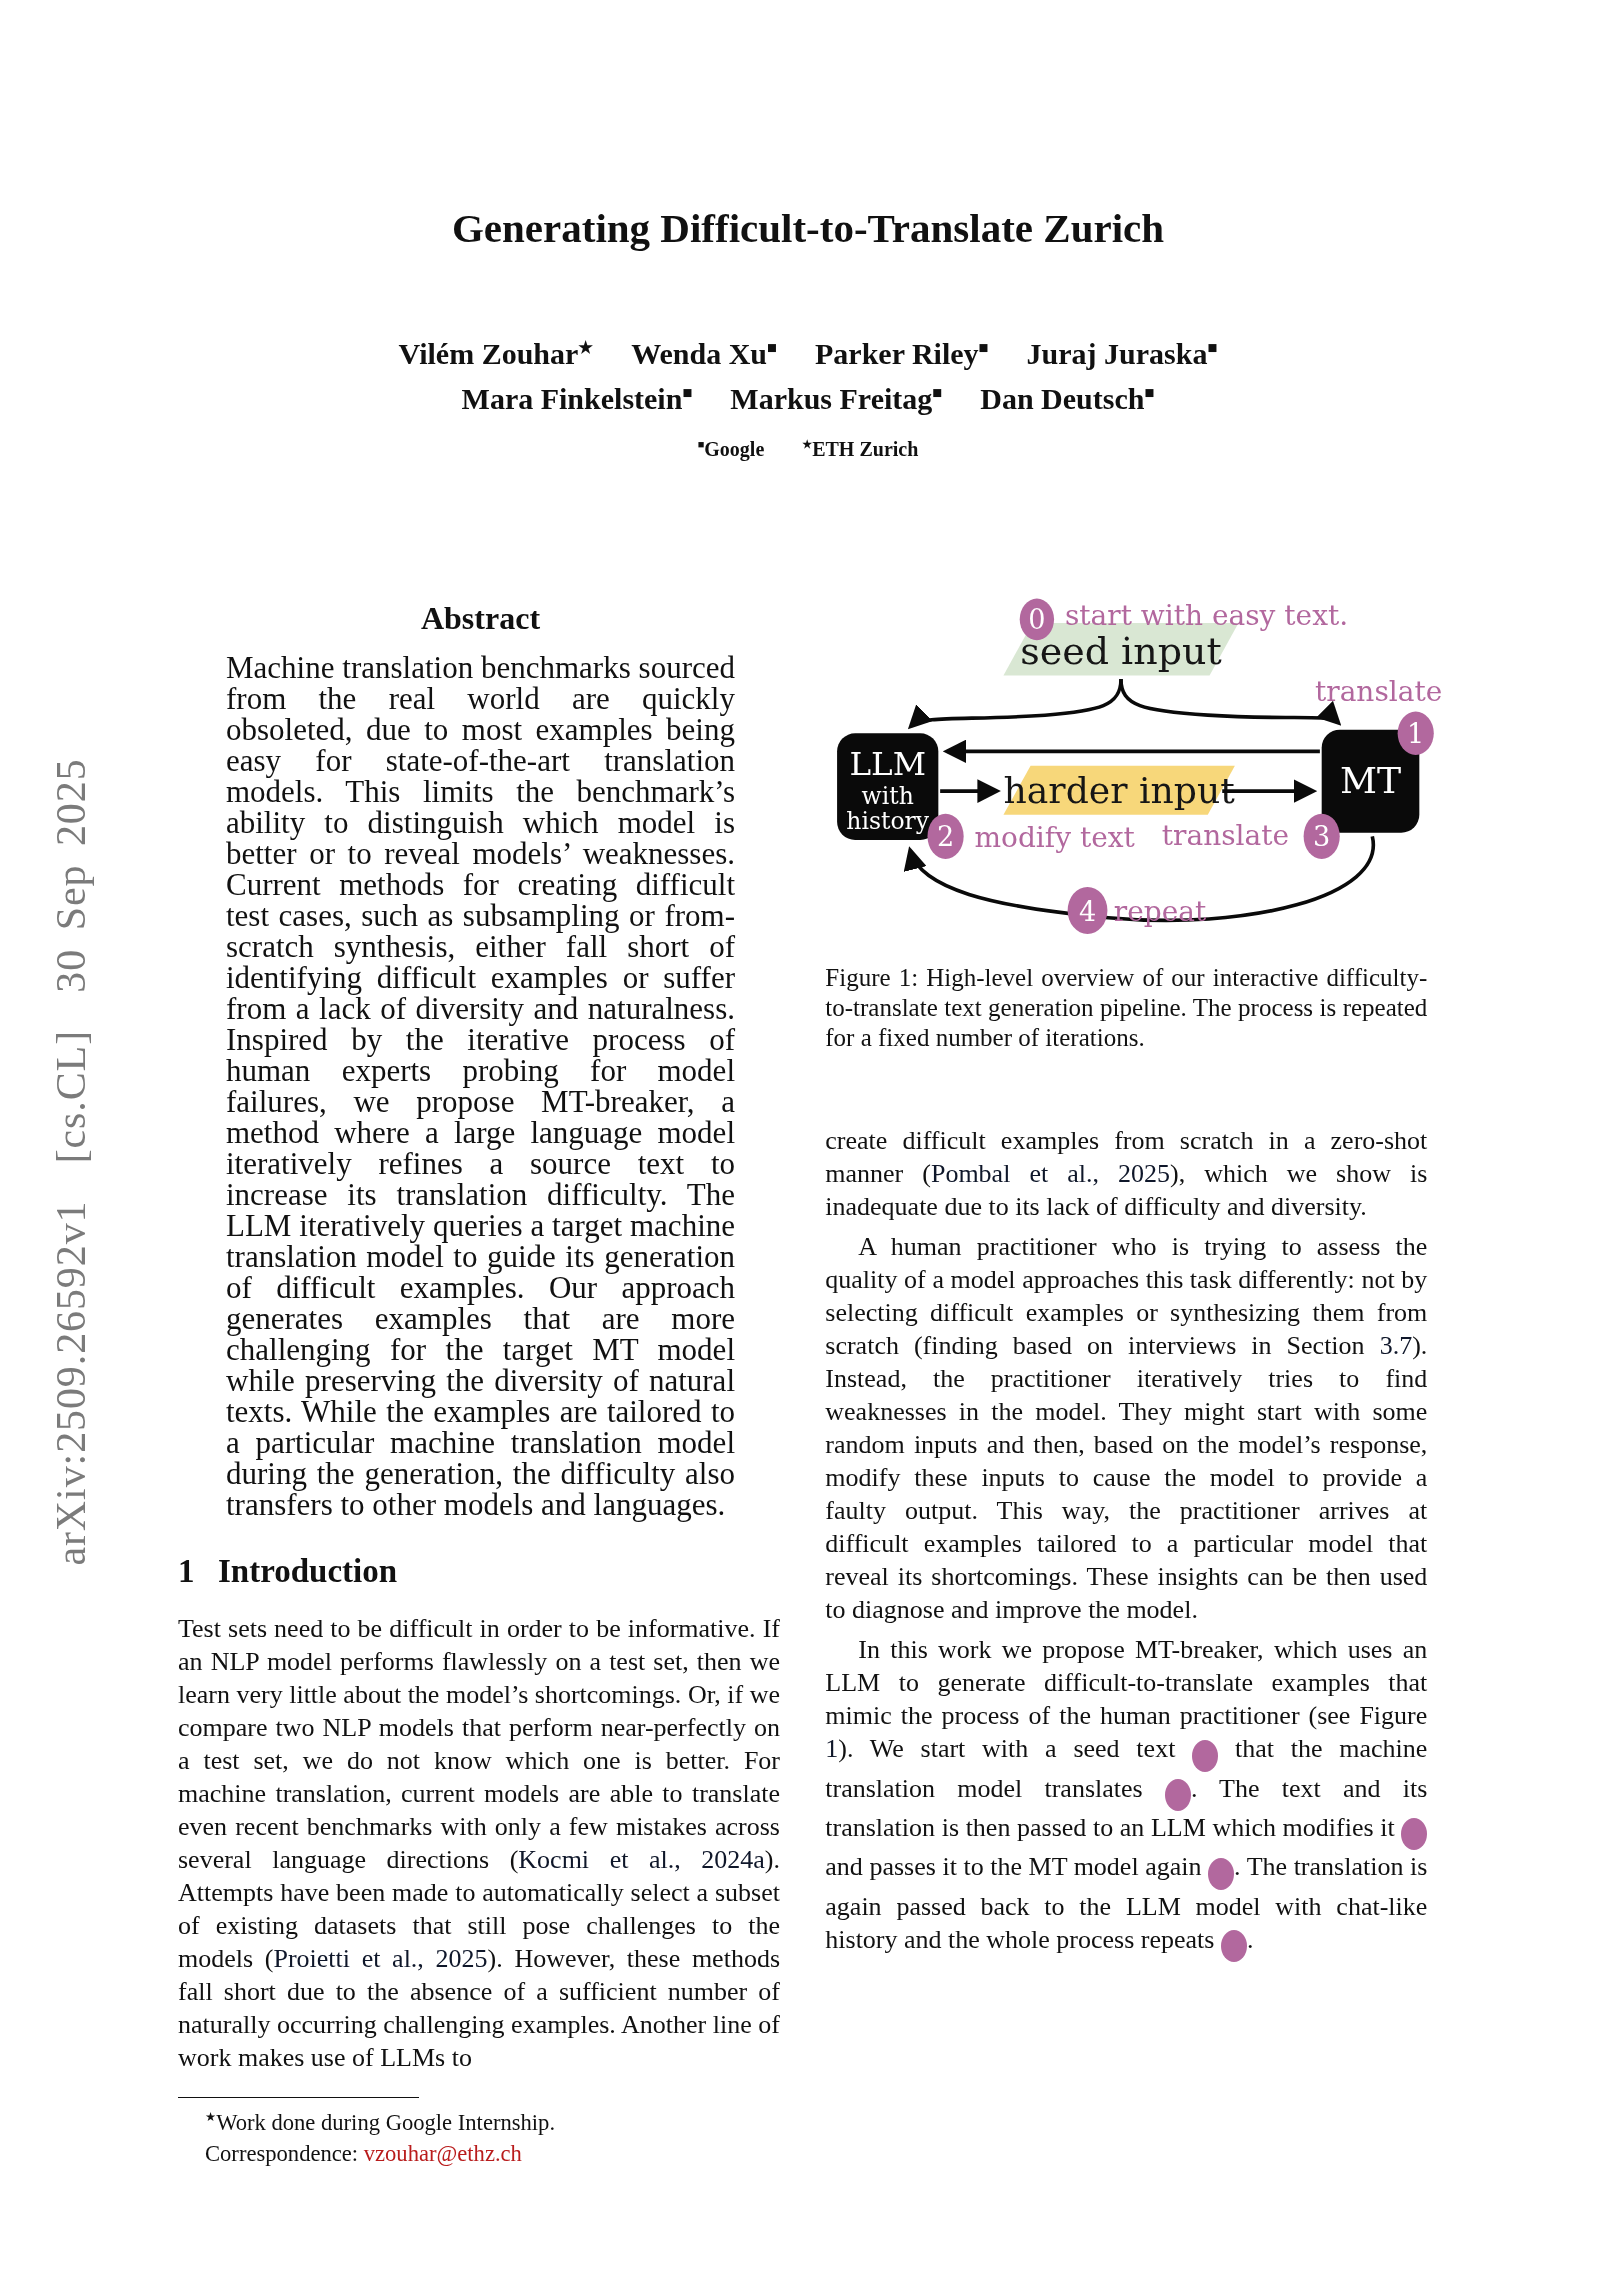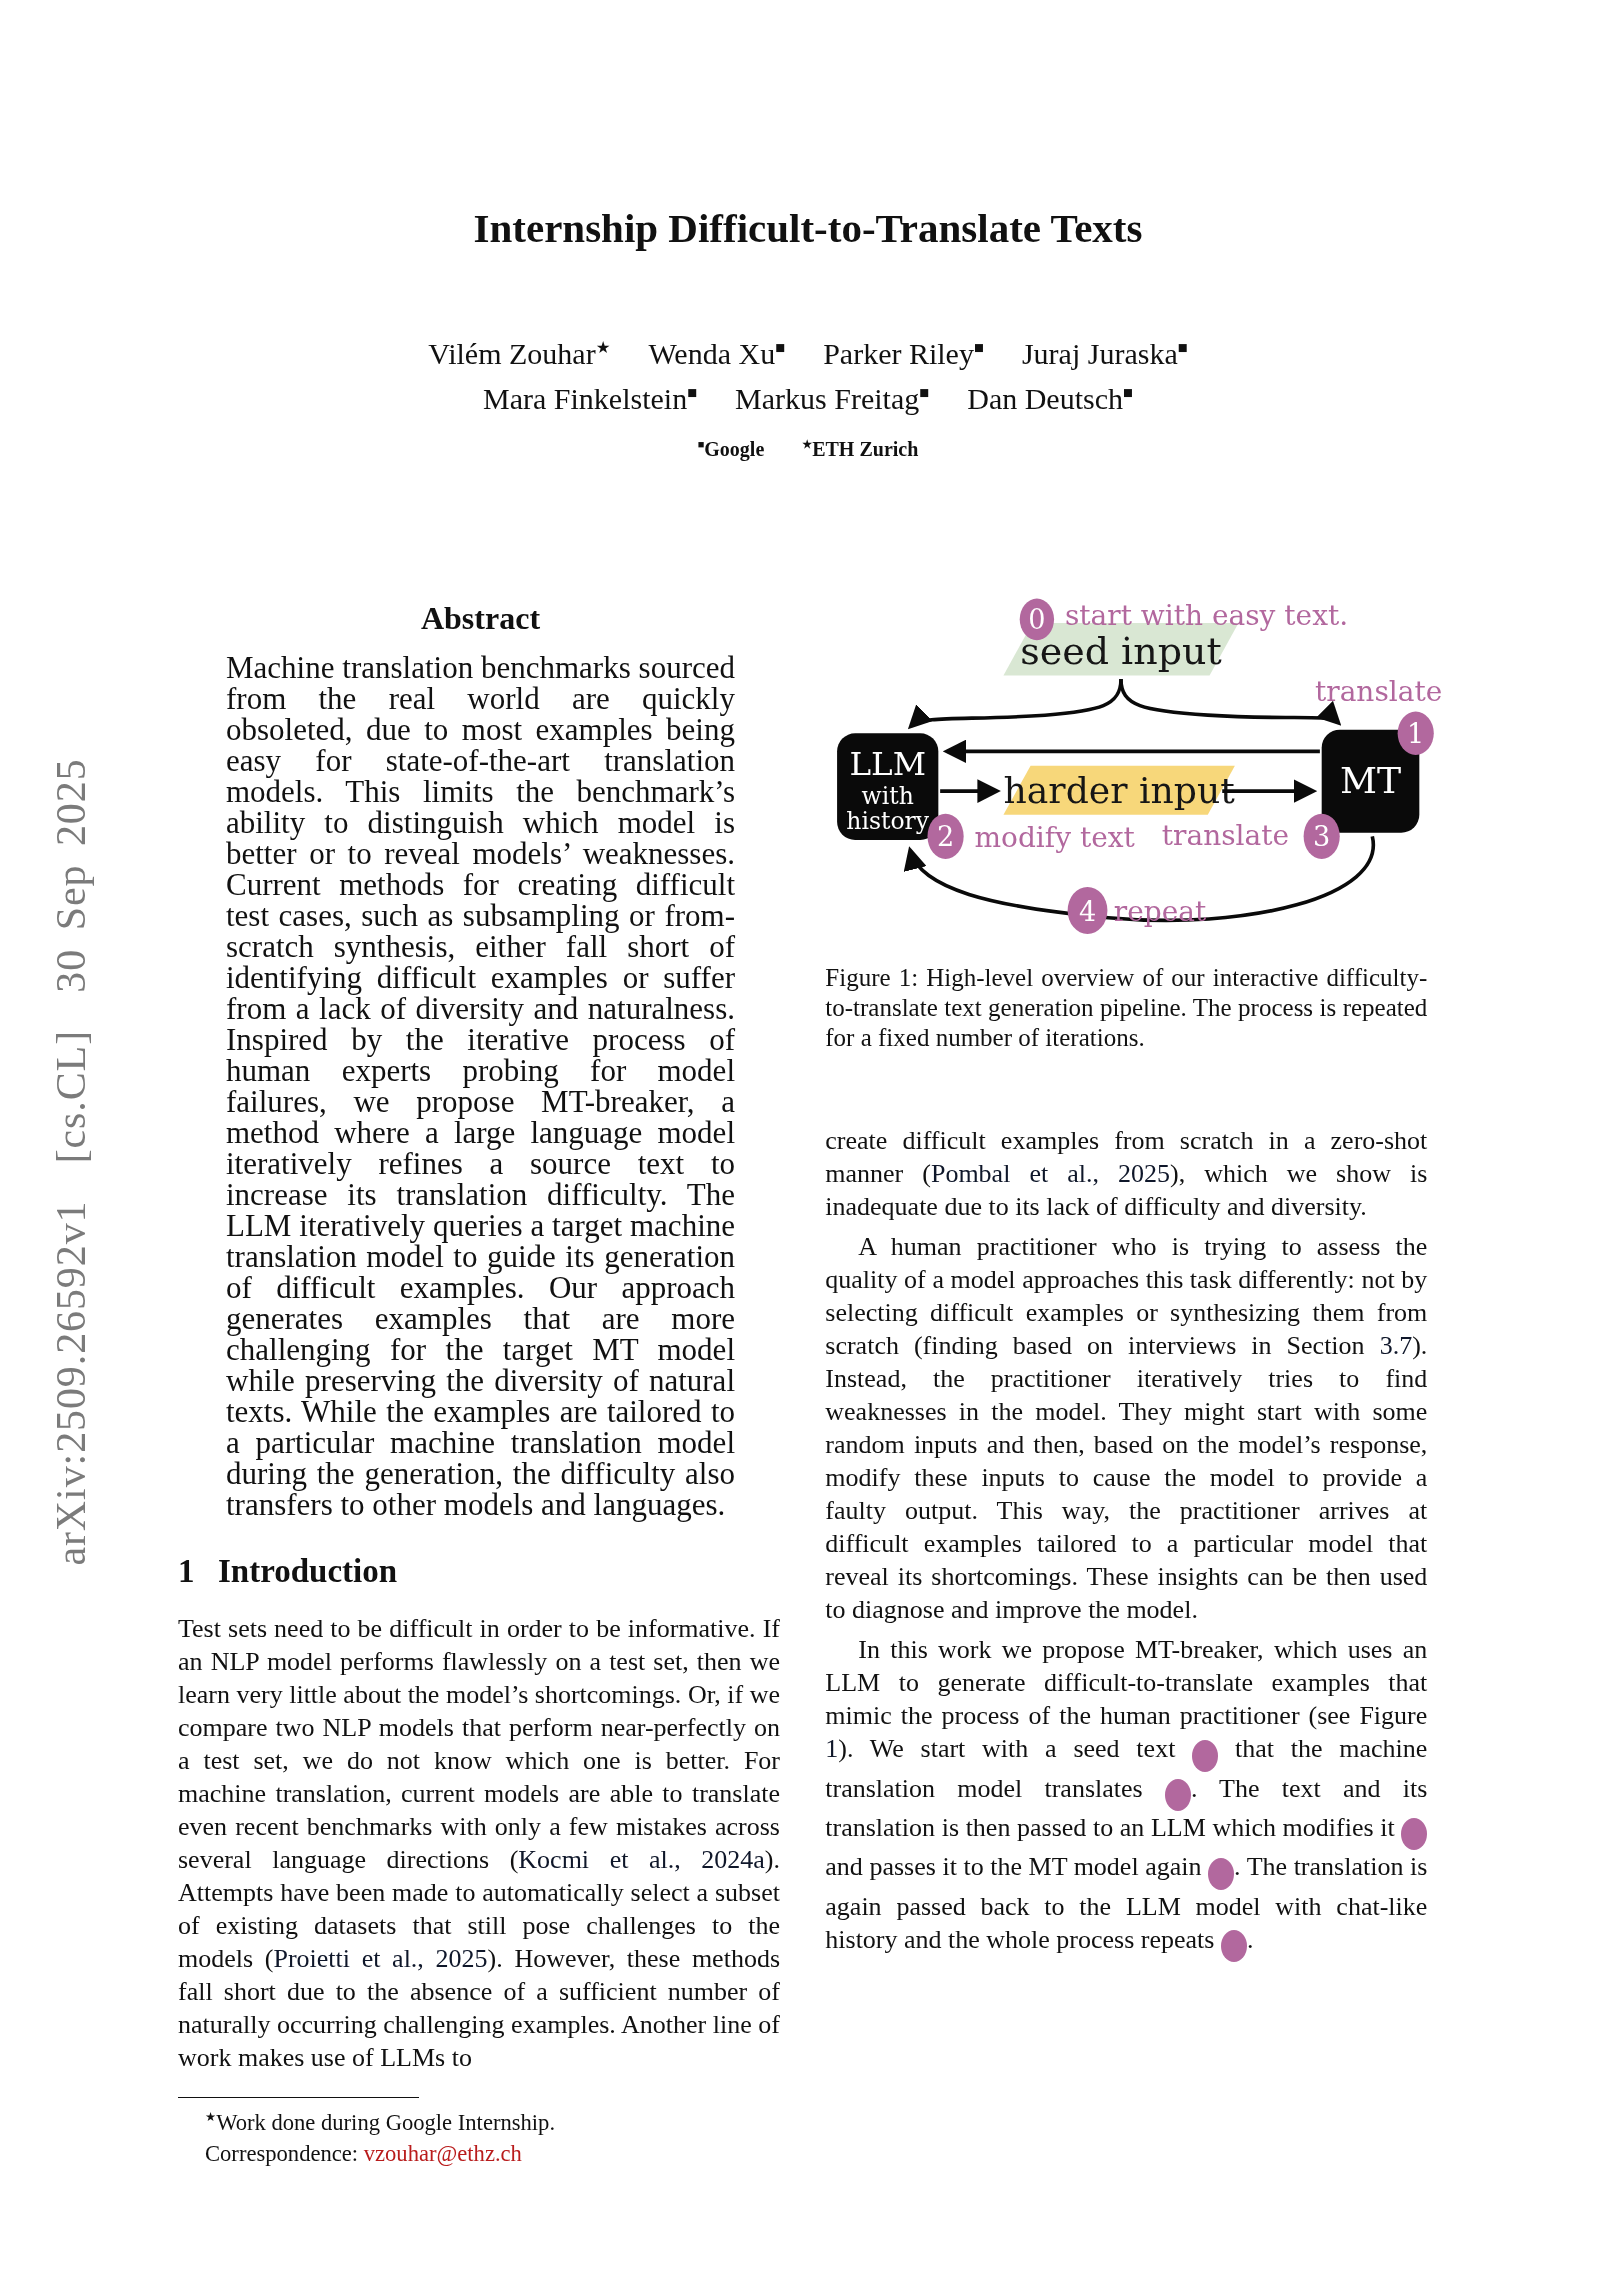--- a/index.html
+++ b/index.html
@@ -11,21 +11,21 @@
   .arxiv-banner{
     position:absolute;left:71px;top:1162px;
     transform:translate(-50%,-50%) rotate(-90deg);
     white-space:pre;font-size:42px;color:#7b7b7b;letter-spacing:0.9px;word-spacing:7.2px;
   }
   .paper-title{
     position:absolute;top:204px;left:0;width:1616px;text-align:center;
     font-size:41px;font-weight:bold;
   }
   .authors{position:absolute;top:331px;left:0;width:1616px;text-align:center;}
-  .authors .row{font-size:30px;font-weight:normal;line-height:45px;}
+  .authors .row{font-size:30px;font-weight:bold;line-height:45px;}
   .authors .affil{font-size:20px;font-weight:bold;line-height:42px;margin-top:7.2px;}
   sup.seg-sup{font-size:0.55em;vertical-align:super;line-height:0;}
   .seg-gap{display:inline-block;width:38px;}
   .seg-cite{color:#0f172a;}
   .seg-email{color:#b91c1c;}
   .seg-num{
     display:inline-block;width:26px;height:32px;border-radius:50%;
     background:#b2689e;color:#fff;text-align:center;font-size:22.6px;line-height:32px;
     vertical-align:-6.3px;font-family:"DejaVu Serif",serif;
   }
@@ -55,21 +55,21 @@
   
   .fig-label{font-family:"DejaVu Serif",serif;}
 </style>
 </head>
 <body>
 
 <div class="page">
 
   <div class="arxiv-banner">arXiv:2509.26592v1  [cs.CL]  30 Sep 2025</div>
 
-  <div class="paper-title">Internship Difficult-to-Translate Texts</div>
+  <div class="paper-title">Generating Difficult-to-Translate Zurich</div>
 
   <div class="authors">
     <div class="row">Vilém Zouhar<sup class="seg-sup">★</sup><span class="seg-gap"></span>Wenda Xu<sup class="seg-sup">■</sup><span class="seg-gap"></span>Parker Riley<sup class="seg-sup">■</sup><span class="seg-gap"></span>Juraj Juraska<sup class="seg-sup">■</sup></div>
     <div class="row">Mara Finkelstein<sup class="seg-sup">■</sup><span class="seg-gap"></span>Markus Freitag<sup class="seg-sup">■</sup><span class="seg-gap"></span>Dan Deutsch<sup class="seg-sup">■</sup></div>
     <div class="affil"><sup class="seg-sup">■</sup>Google<span class="seg-gap"></span><sup class="seg-sup">★</sup>ETH Zurich</div>
   </div>
 
   <div class="col-left">
     <div class="abstract-head">Abstract</div>
     <div class="abstract-body">Machine translation benchmarks sourced from the real world are quickly obsoleted, due to most examples being easy for state-of-the-art translation models. This limits the benchmark’s ability to distinguish which model is better or to reveal models’ weaknesses. Current methods for creating difficult test cases, such as subsampling or from-scratch synthesis, either fall short of identifying difficult examples or suffer from a lack of diversity and naturalness. Inspired by the iterative process of human experts probing for model failures, we propose MT-breaker, a method where a large language model iteratively refines a source text to increase its translation difficulty. The LLM iteratively queries a target machine translation model to guide its generation of difficult examples. Our approach generates examples that are more challenging for the target MT model while preserving the diversity of natural texts. While the examples are tailored to a particular machine translation model during the generation, the difficulty also transfers to other models and languages.</div>

